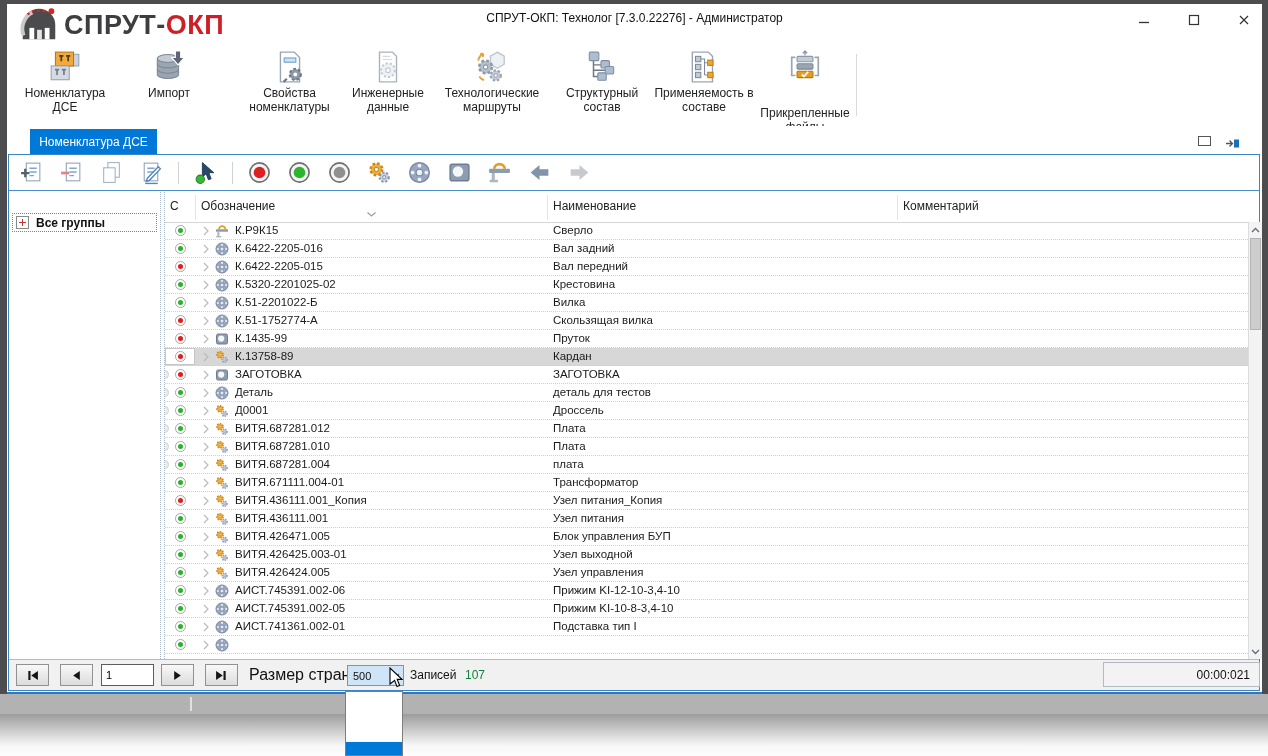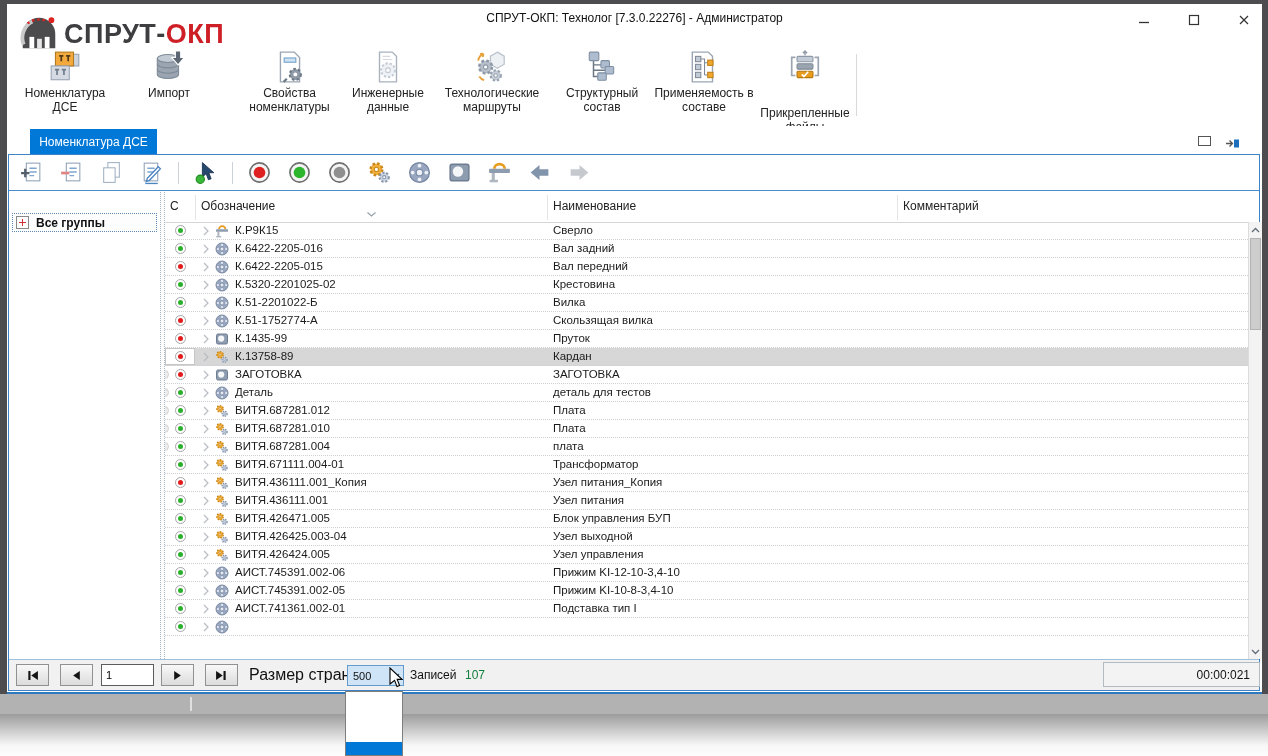--- a/index.html
+++ b/index.html
@@ -1,21 +1,21 @@
 <!DOCTYPE html>
 <html style="--accent: #0078d7; --logo-red: #cf1f26; --status-green: #2bb02b; --status-red: #e31b1b; --selected-row: #d7d7d7;"><head>
 <meta charset="utf-8">
 <style>
   html,body{margin:0;padding:0;background:#333;}
   *{font-family:"Liberation Sans",sans-serif;}
   #stage{position:relative;width:1268px;height:756px;background:#4d4d4f;overflow:hidden;}
   .window{position:absolute;left:7px;top:4px;width:1255px;height:688px;background:#fff;border-bottom:2px solid #2e78bd;}
 
   
-  .logo{position:absolute;left:10px;top:10px;display:flex;align-items:center;gap:3px;}
+  .logo{position:absolute;left:10px;top:1px;display:flex;align-items:center;gap:3px;}
   .logo-text{font-size:27px;font-weight:bold;letter-spacing:.5px;line-height:40px;}
   .lt-dark{color:#3e3e40;}
   .lt-red{color:var(--logo-red,#cf1f26);}
   .title{position:absolute;left:50%;top:7px;transform:translateX(-50%);font-size:12px;color:#111;white-space:nowrap;}
   .winbtns{position:absolute;right:8px;top:6px;display:flex;gap:30px;}
   .wb{width:20px;height:20px;display:flex;align-items:center;justify-content:center;}
   .menubar{position:absolute;left:207px;top:25px;display:flex;gap:21px;height:17px;align-items:center;}
   .menu-item{font-size:12px;color:#1c1c1c;white-space:nowrap;cursor:default;}
   .menu-item.active{color:#1e7cd6;}
 
@@ -636,20 +636,35 @@
               <div class="grow edge st-green">
     <span class="cell-st">
                   <i class="sdot"></i>
                 </span>
     <svg class="cell-ch" width="6" height="10" viewBox="0 0 6 10">
                   <path d="M1,1 L5,5 L1,9" fill="none" stroke="#b7bcc3" stroke-width="1.2"></path>
                 </svg>
     <svg class="ricon">
                   <use href="#sym-row-gears"></use>
                 </svg>
+    <span class="cell-code">Д0001</span>
+    <span class="cell-name">Дроссель</span>
+    <span class="cell-comment"></span>
+    <i class="edge-dot"></i>
+  </div>
+              <div class="grow edge st-green">
+    <span class="cell-st">
+                  <i class="sdot"></i>
+                </span>
+    <svg class="cell-ch" width="6" height="10" viewBox="0 0 6 10">
+                  <path d="M1,1 L5,5 L1,9" fill="none" stroke="#b7bcc3" stroke-width="1.2"></path>
+                </svg>
+    <svg class="ricon">
+                  <use href="#sym-row-gears"></use>
+                </svg>
     <span class="cell-code">ВИТЯ.687281.012</span>
     <span class="cell-name">Плата</span>
     <span class="cell-comment"></span>
     <i class="edge-dot"></i>
   </div>
               <div class="grow edge st-green">
     <span class="cell-st">
                   <i class="sdot"></i>
                 </span>
     <svg class="cell-ch" width="6" height="10" viewBox="0 0 6 10">
@@ -741,21 +756,21 @@
               <div class="grow st-green">
     <span class="cell-st">
                   <i class="sdot"></i>
                 </span>
     <svg class="cell-ch" width="6" height="10" viewBox="0 0 6 10">
                   <path d="M1,1 L5,5 L1,9" fill="none" stroke="#b7bcc3" stroke-width="1.2"></path>
                 </svg>
     <svg class="ricon">
                   <use href="#sym-row-gears"></use>
                 </svg>
-    <span class="cell-code">ВИТЯ.426425.003-04</span>
+    <span class="cell-code">ВИТЯ.426425.003-01</span>
     <span class="cell-name">Узел выходной</span>
     <span class="cell-comment"></span>
 
   </div>
               <div class="grow st-green">
     <span class="cell-st">
                   <i class="sdot"></i>
                 </span>
     <svg class="cell-ch" width="6" height="10" viewBox="0 0 6 10">
                   <path d="M1,1 L5,5 L1,9" fill="none" stroke="#b7bcc3" stroke-width="1.2"></path>

